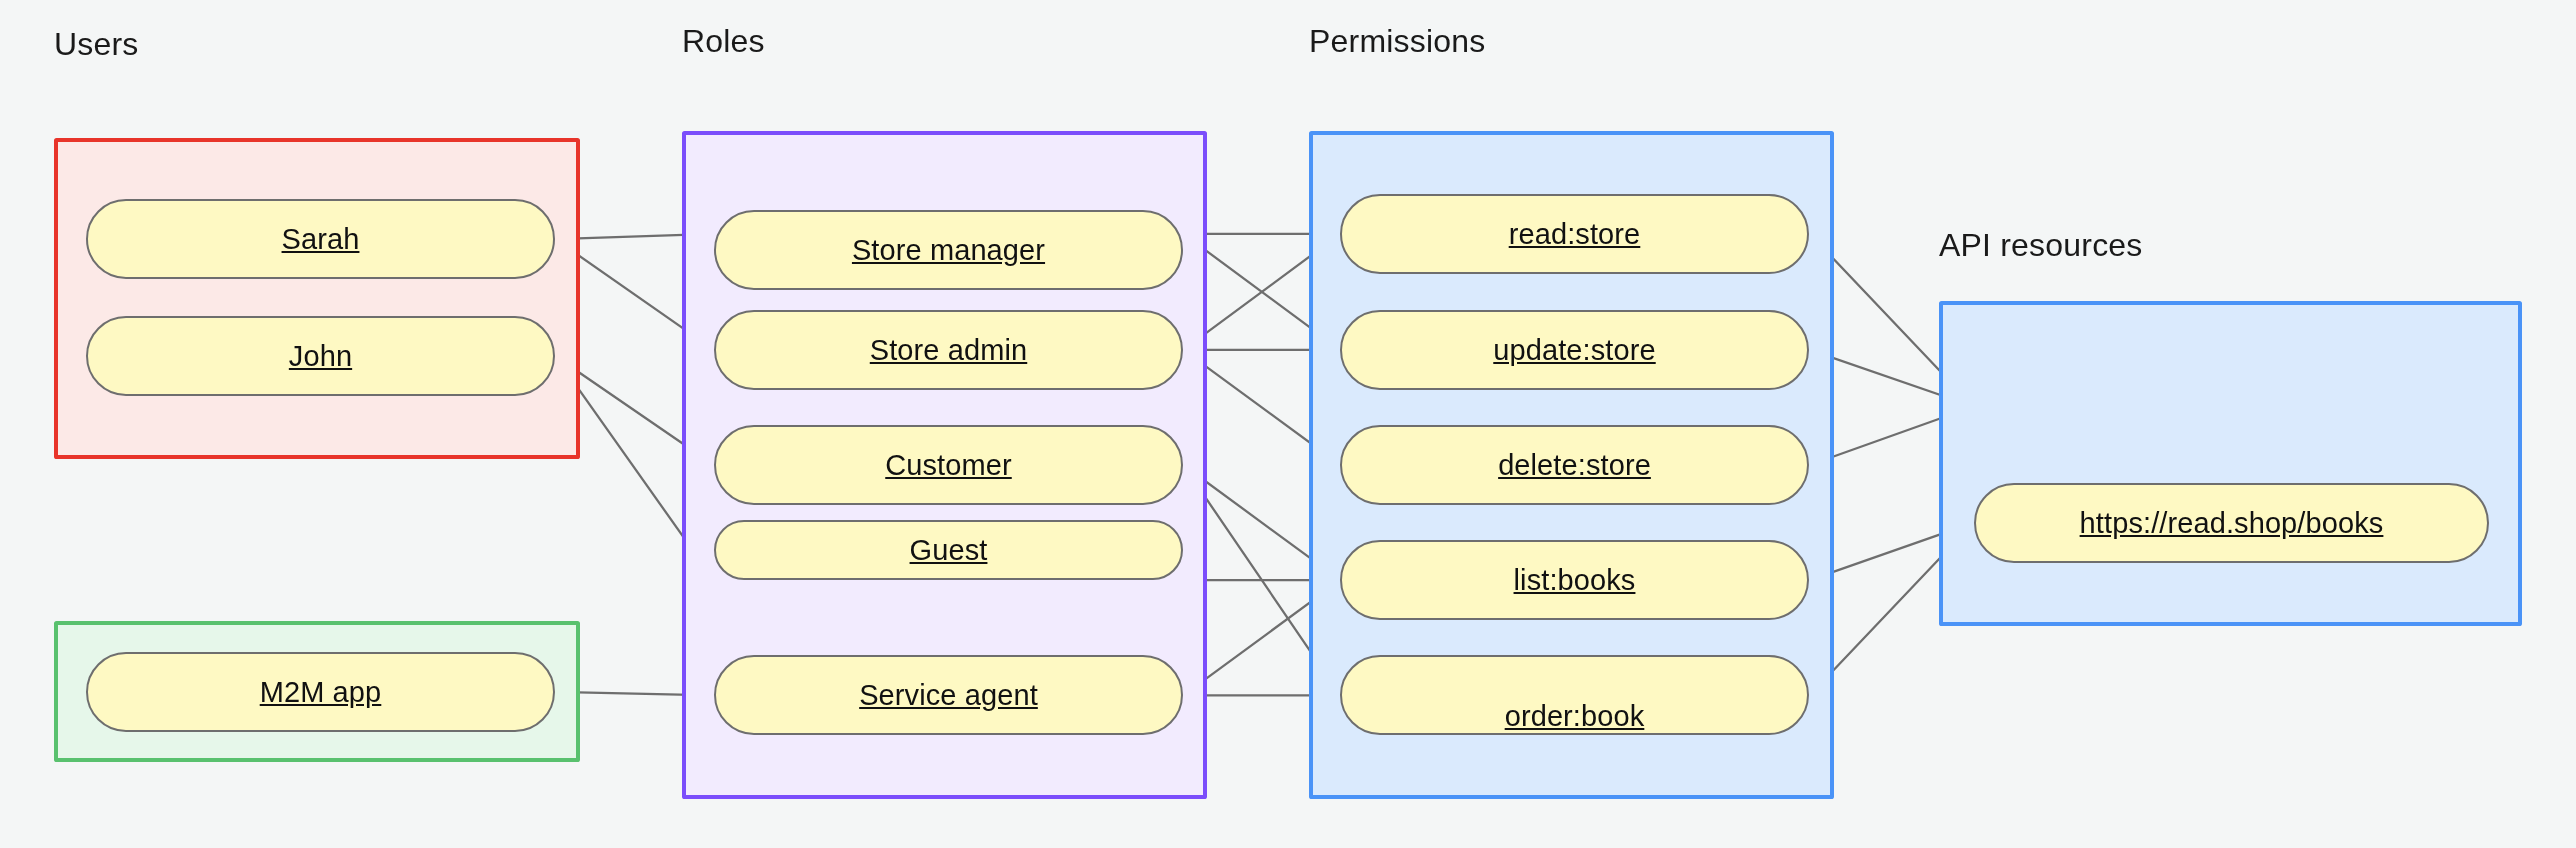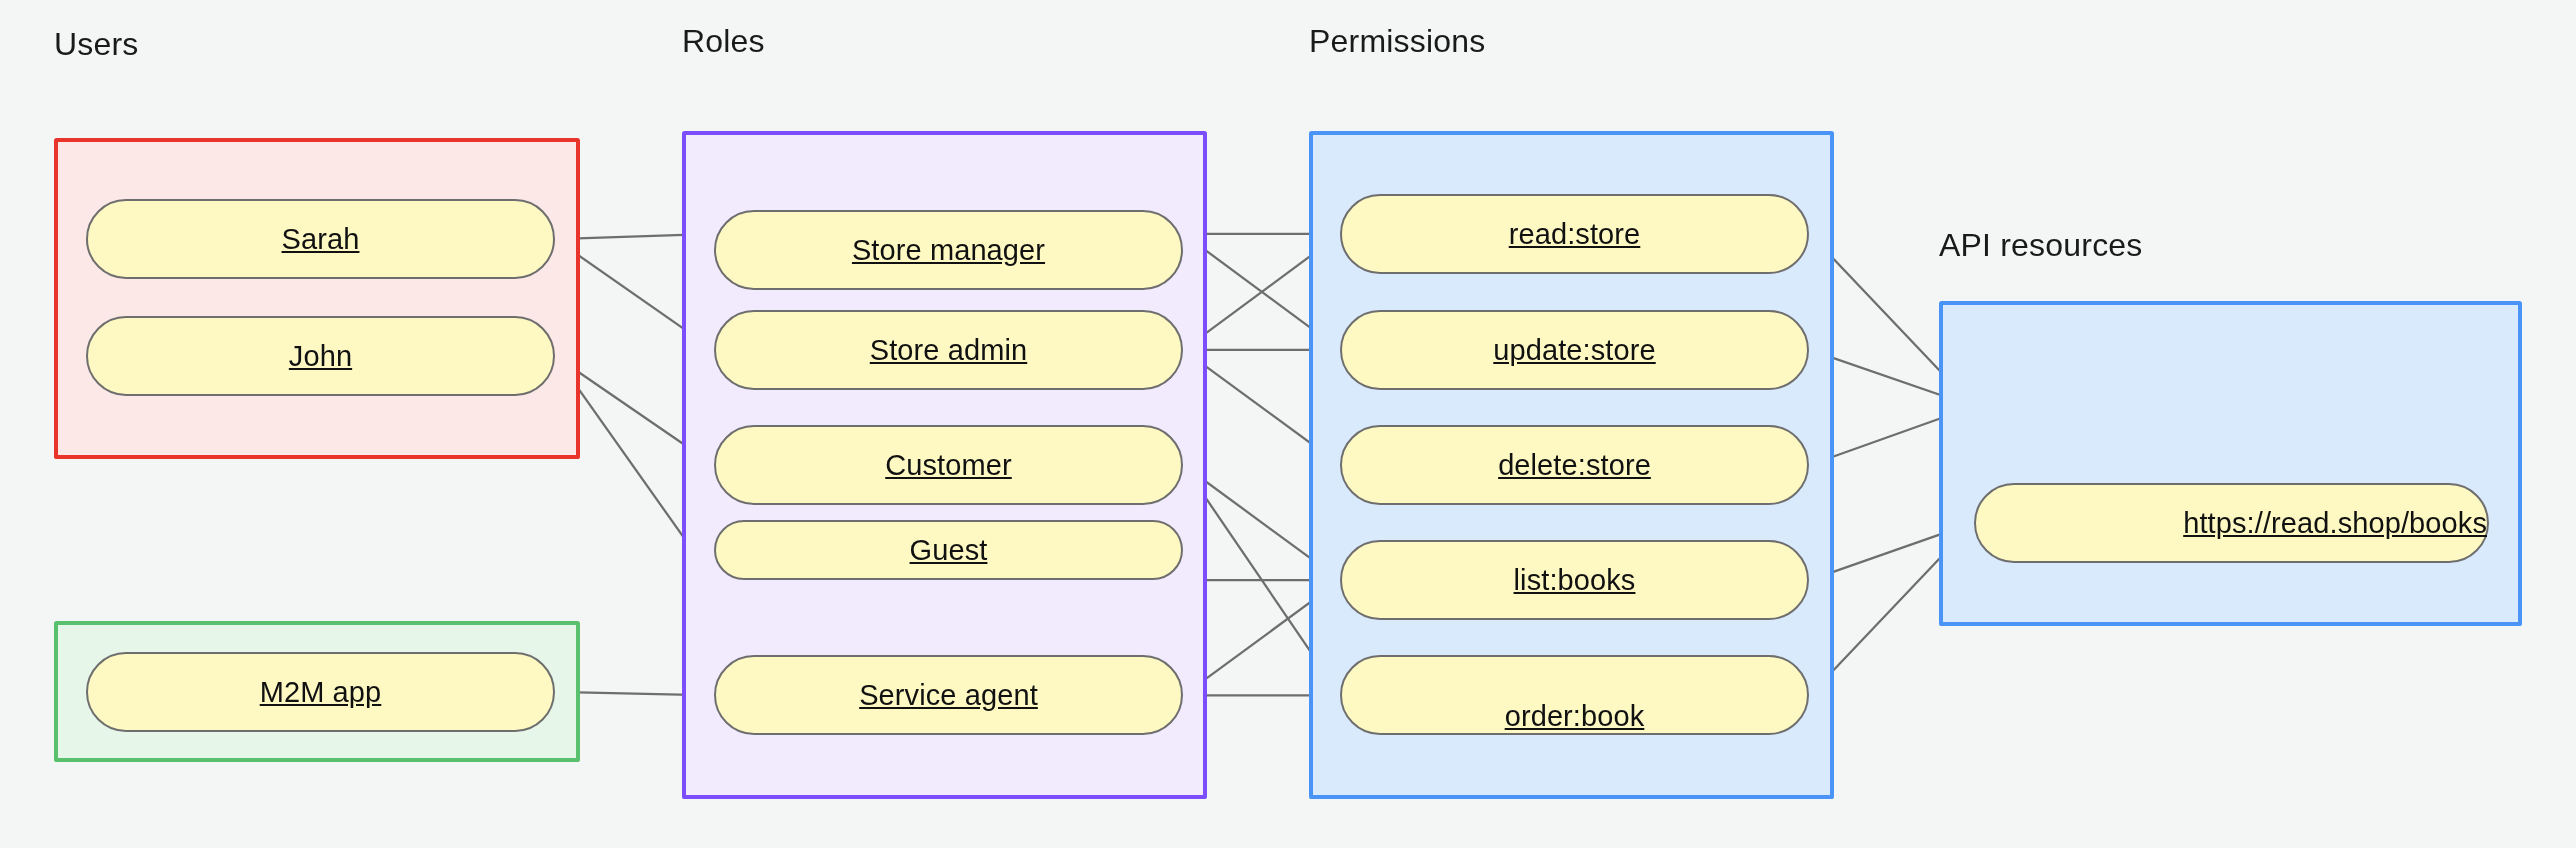--- a/index.html
+++ b/index.html
@@ -133,18 +133,18 @@
   </div>
   <div class="node" style="left:1340px; top:540px; width:469px; height:80px;">
     <span>list:books</span>
   </div>
   <div class="node" style="left:1340px; top:655px; width:469px; height:80px;align-items:flex-end;">
     <span>order:book</span>
   </div>
 
   <div class="group-label" style="left:1939px; top:227px;">API resources</div>
   <div class="group-box g-api" style="left:1939px; top:301px; width:583px; height:325px;"></div>
-  <div class="node" style="left:1974px; top:483px; width:515px; height:80px;justify-content:flex-end;">
+  <div class="node" style="left:1974px; top:483px; width:515px; height:80px;">
     <span>https://read.shop/books</span>
   </div>
 
 </div>
 
 
 </body></html>

